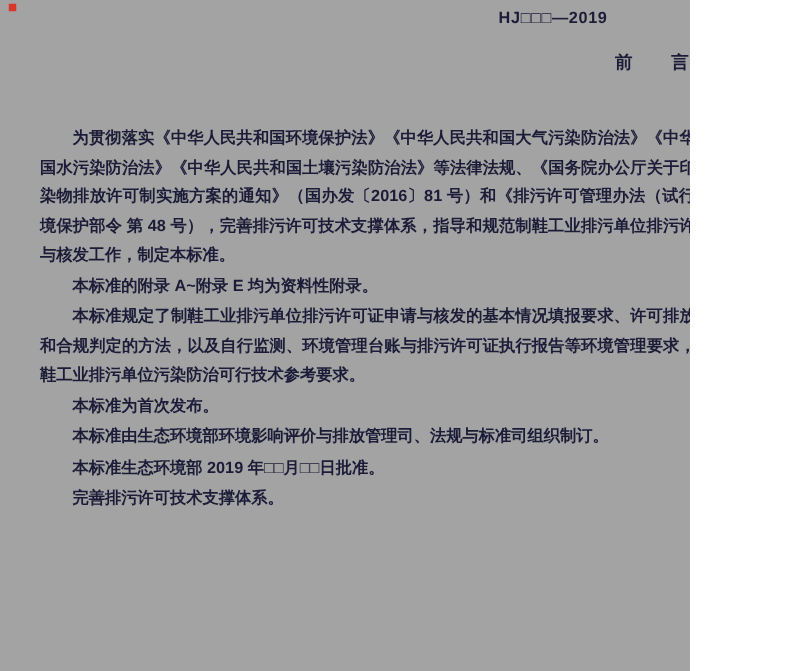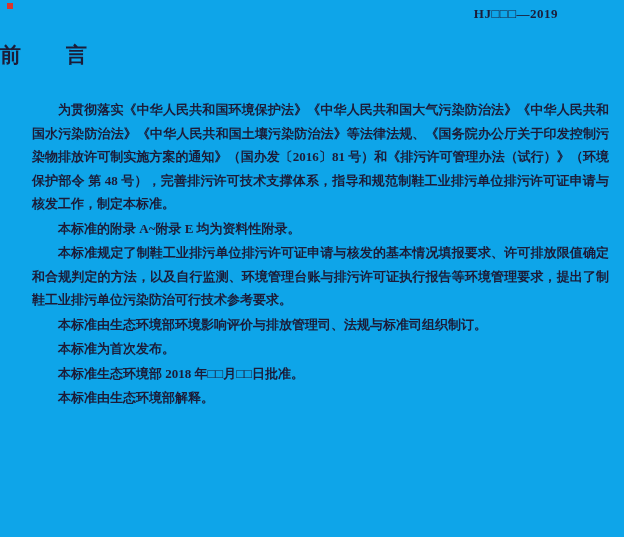--- a/index.html
+++ b/index.html
@@ -2,25 +2,25 @@
 <html><head>
 <meta charset="utf-8">
 <style>
   html, body {
     margin: 0;
     padding: 0;
     background: #ffffff;
   }
   .page {
     position: relative;
-    width: 624px;
+    width: 552px;
     height: 537px;
-    background: #0ea5e9;
+    background: #a3a3a3;
     overflow: hidden;
-    font-family: Liberation Serif, serif;
+    font-family: Liberation Sans, sans-serif;
     color: #1c1c38;
   }
   .artifact-dot {
     position: absolute;
     top: 3px;
     left: 7px;
     width: 6px;
     height: 6px;
     background: #d8372c;
   }
@@ -32,22 +32,22 @@
     font-weight: bold;
     letter-spacing: 0.5px;
     white-space: nowrap;
   }
   .doc-title {
     position: absolute;
     top: 41px;
     left: 0;
     width: 100%;
     margin: 0;
-    text-align: left;
-    font-size: 21px;
+    text-align: right;
+    font-size: 14px;
     font-weight: bold;
     letter-spacing: 1px;
   }
   .doc-body {
     position: absolute;
     top: 98px;
     left: 32px;
     width: 577px;
     font-size: 13px;
     font-weight: bold;
@@ -65,18 +65,18 @@
 <body>
 
 <div class="page">
   <div class="artifact-dot"></div>
   <div class="header-code">HJ□□□—2019</div>
   <h1 class="doc-title">前　　言</h1>
   <div class="doc-body">
     <p>为贯彻落实《中华人民共和国环境保护法》《中华人民共和国大气污染防治法》《中华人民共和国水污染防治法》《中华人民共和国土壤污染防治法》等法律法规、《国务院办公厅关于印发控制污染物排放许可制实施方案的通知》（国办发〔2016〕81 号）和《排污许可管理办法（试行）》（环境保护部令 第 48 号），完善排污许可技术支撑体系，指导和规范制鞋工业排污单位排污许可证申请与核发工作，制定本标准。</p>
     <p>本标准的附录 A~附录 E 均为资料性附录。</p>
     <p>本标准规定了制鞋工业排污单位排污许可证申请与核发的基本情况填报要求、许可排放限值确定和合规判定的方法，以及自行监测、环境管理台账与排污许可证执行报告等环境管理要求，提出了制鞋工业排污单位污染防治可行技术参考要求。</p>
+    <p>本标准为首次发布。</p>
     <p>本标准由生态环境部环境影响评价与排放管理司、法规与标准司组织制订。</p>
-    <p>本标准为首次发布。</p>
-    <p>本标准生态环境部 2018 年□□月□□日批准。</p>
-    <p>本标准由生态环境部解释。</p>
+    <p>本标准生态环境部 2019 年□□月□□日批准。</p>
+    <p>完善排污许可技术支撑体系。</p>
   </div>
 </div>
 
 </body></html>

